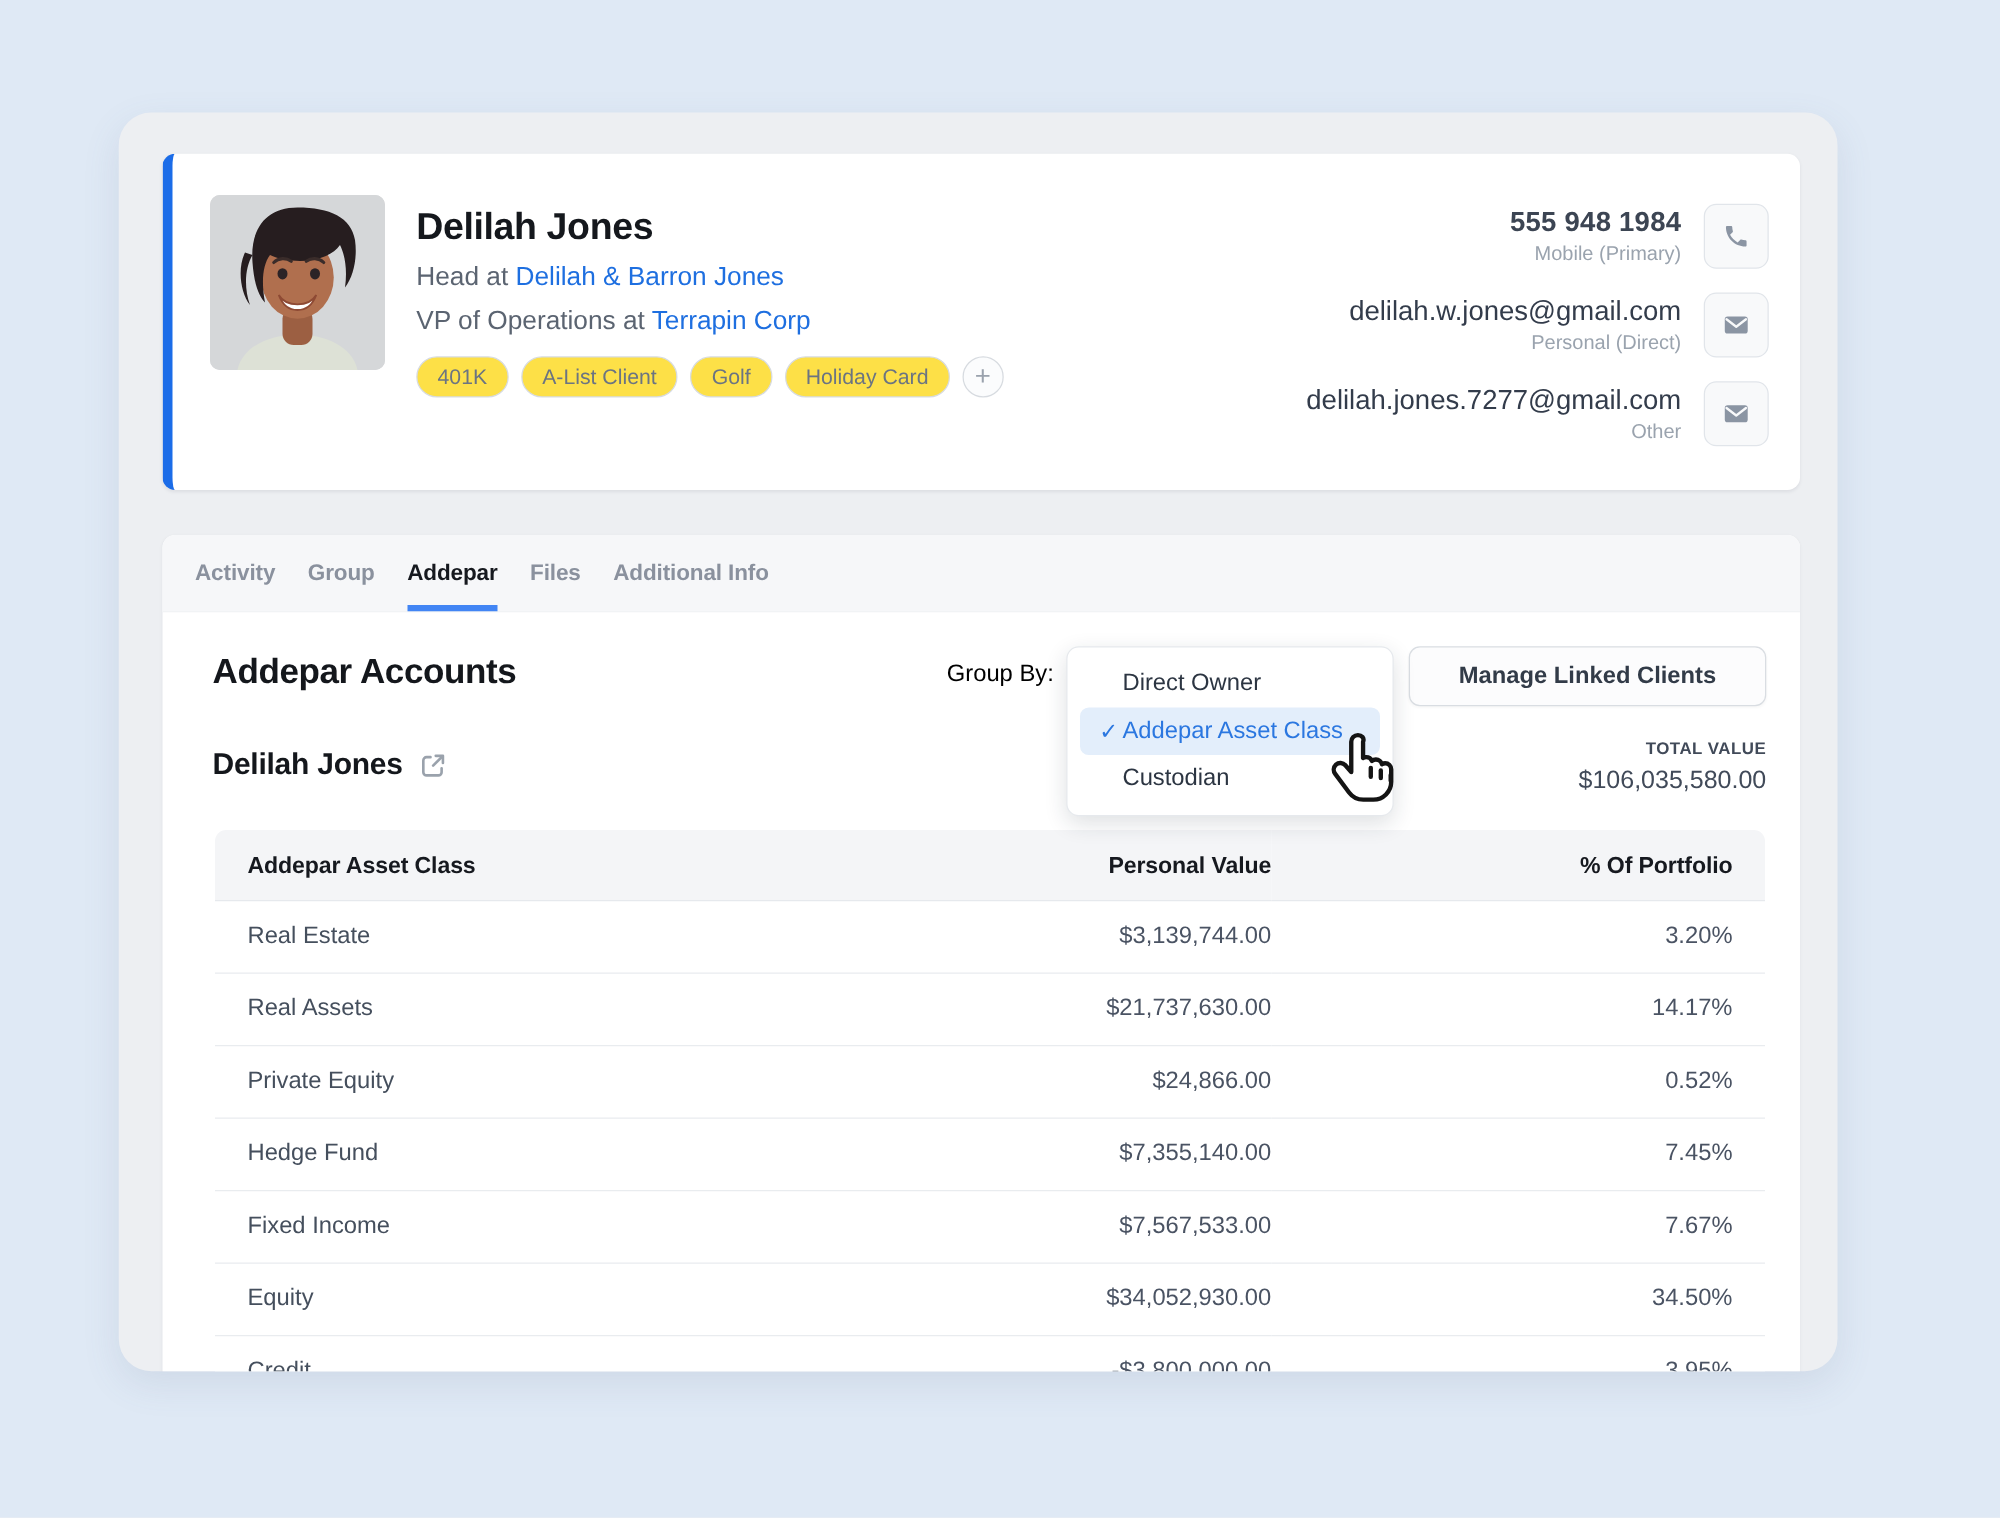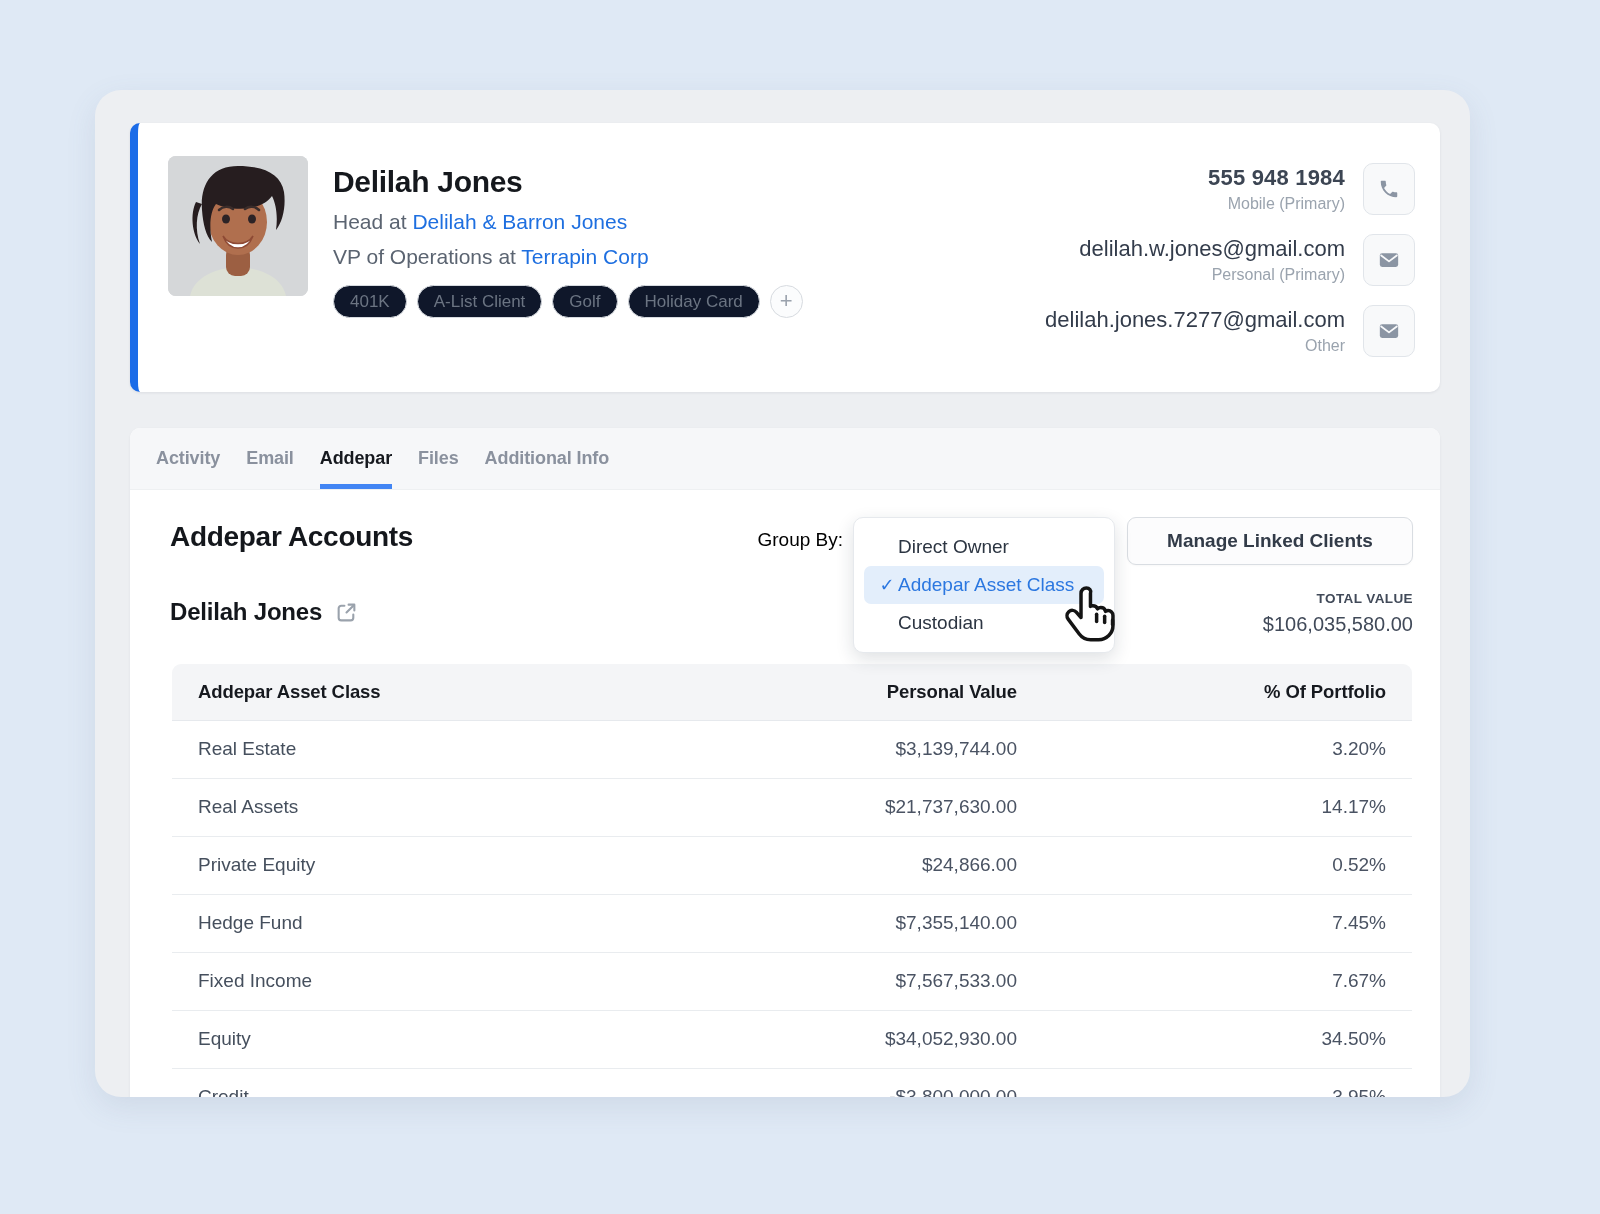--- a/index.html
+++ b/index.html
@@ -28,21 +28,21 @@
     border-radius:8px; overflow:hidden; background:#d5d7d9;
   }
   .avatar svg { display:block; width:100%; height:100%; }
   .id-block { position:absolute; left:195px; top:42px; }
   .contact-name { font-size:30px; font-weight:700; letter-spacing:-.3px; color:#15181d; }
   .id-line { margin-top:11px; font-size:21px; color:#5b6471; }
   .id-line:first-of-type { margin-top:13px; }
   .blue-link { color:#1e6fe0; text-decoration:none; cursor:pointer; }
   .tags { display:flex; align-items:center; gap:10px; margin-top:16px; }
   .tag {
-    font-size:17px; color:#6b7482; background:#0f172a;
+    font-size:17px; color:#6b7482; background:#fde047;
     border:1px solid #d7dbe0; border-radius:999px;
     padding:5px 16px; line-height:21px; cursor:pointer;
   }
   .add-tag {
     width:33px; height:33px; border-radius:50%;
     border:1px solid #d7dbe0; background:#fbfcfd;
     color:#9aa2ad; font-size:22px; line-height:29px; text-align:center; cursor:pointer;
   }
   .contacts {
     position:absolute; right:25px; top:40px;
@@ -169,21 +169,21 @@
         </div>
         <div class="icon-btn">
           <svg viewBox="0 0 24 24">
             <path fill="#8b95a3" d="M6.62 10.79c1.44 2.83 3.76 5.14 6.59 6.59l2.2-2.21c.27-.27.67-.36 1.02-.24 1.12.37 2.33.57 3.57.57.55 0 1 .45 1 1V20c0 .55-.45 1-1 1-9.39 0-17-7.61-17-17 0-.55.45-1 1-1h3.5c.55 0 1 .45 1 1 0 1.25.2 2.45.57 3.57.11.35.03.74-.25 1.02l-2.2 2.2z"></path>
           </svg>
         </div>
       </div>
       <div class="contact-row">
         <div class="contact-text">
           <div class="contact-value">delilah.w.jones@gmail.com</div>
-          <div class="contact-label">Personal (Primary)</div>
+          <div class="contact-label">Personal (Direct)</div>
         </div>
         <div class="icon-btn">
           <svg viewBox="0 0 24 24">
             <rect x="2" y="4.5" width="20" height="15" rx="2.5" fill="#8b95a3"></rect>
             <path d="M3.5 7l8.5 6.5L20.5 7" stroke="#f8f9fa" stroke-width="2" fill="none" stroke-linecap="round" stroke-linejoin="round"></path>
           </svg>
         </div>
       </div>
       <div class="contact-row">
         <div class="contact-text">
@@ -196,21 +196,21 @@
             <path d="M3.5 7l8.5 6.5L20.5 7" stroke="#f8f9fa" stroke-width="2" fill="none" stroke-linecap="round" stroke-linejoin="round"></path>
           </svg>
         </div>
       </div>
     </div>
   </div>
 
   <div class="tabs-card">
     <div class="tabbar">
       <div class="tab">Activity</div>
-      <div class="tab">Email</div>
+      <div class="tab">Group</div>
       <div class="tab active">Addepar</div>
       <div class="tab">Files</div>
       <div class="tab">Additional Info</div>
     </div>
 
     <div class="page-title">Addepar Accounts</div>
 
     <div class="groupby-label">Group By:</div>
 
     <div class="dropdown">

